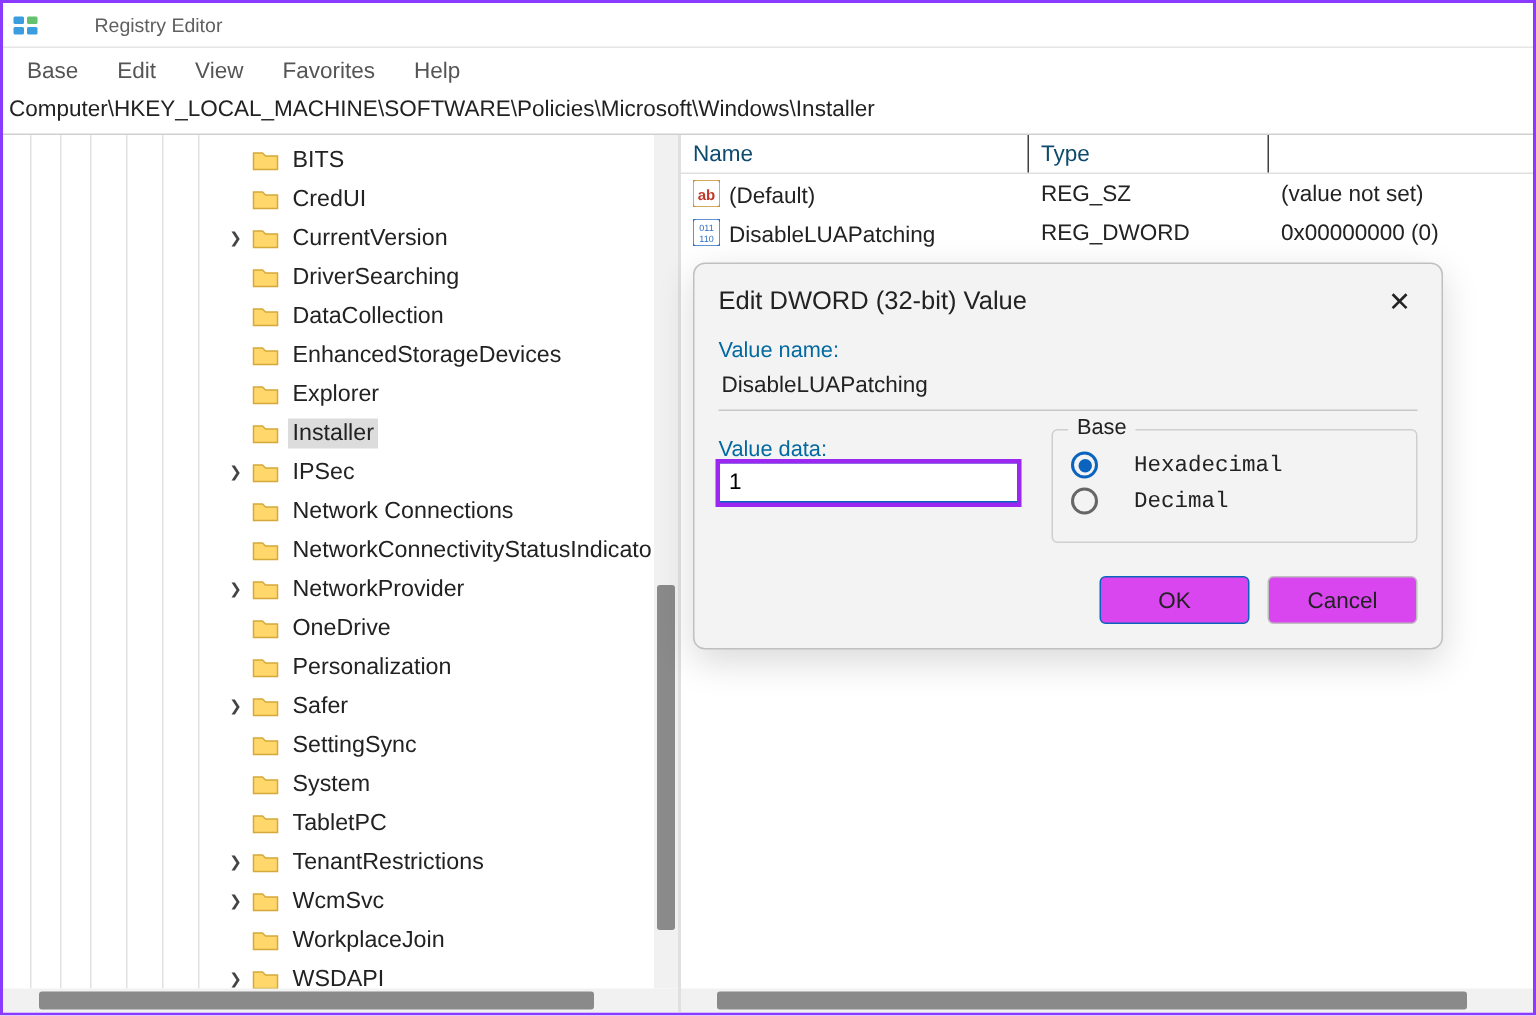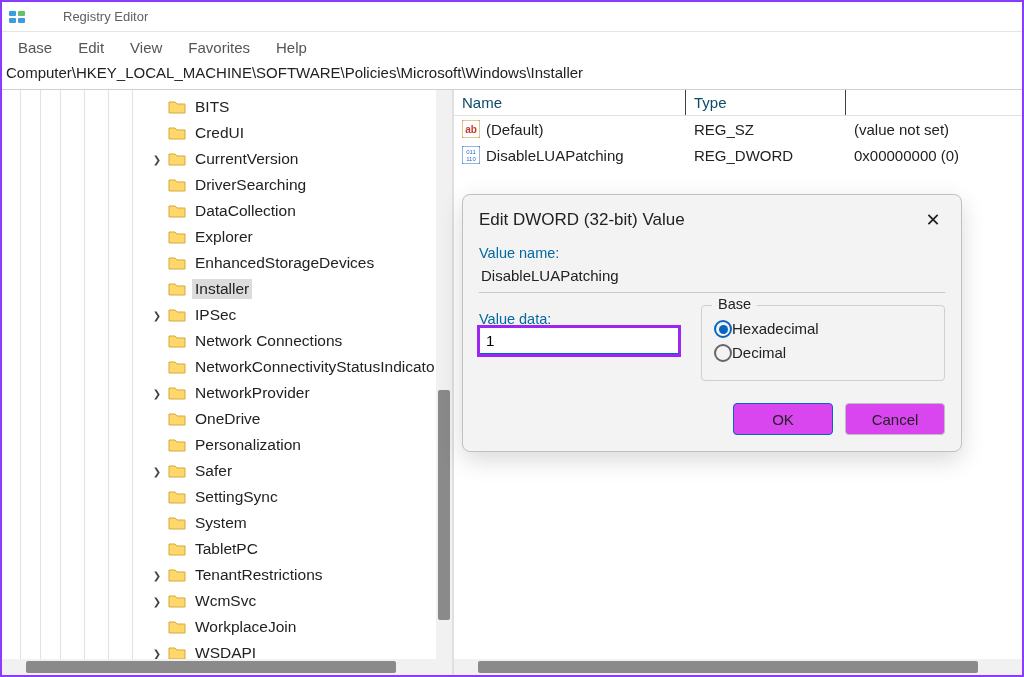--- a/index.html
+++ b/index.html
@@ -28,34 +28,34 @@
 
   
   .list-header { display:flex; height:26px; align-items:center; border-bottom:1px solid #e0e0e0; }
   .list-header .col { padding:0 8px; font-size:15px; color:#0c4a6e; border-right:1px solid #404040; height:100%; display:flex; align-items:center;}
   .col-name{width:232px;} .col-type{width:160px;} .col-data{flex:1;}
   .list-row { display:flex; height:26px; align-items:center; font-size:15px; }
   .list-row .cell { padding:0 8px; overflow:hidden; text-overflow:ellipsis; white-space:nowrap; }
   .val-icon { width:18px; height:18px; margin-right:6px; display:inline-block; vertical-align:-3px; }
 
   
-  .dialog { position:absolute; left:460px; top:192px; width:500px; background:#f3f3f3; border:1px solid #c0c0c0; border-radius:8px; box-shadow:0 8px 24px rgba(0,0,0,.15); }
+  .dialog { position:absolute; left:460px; top:173px; width:500px; background:#f3f3f3; border:1px solid #c0c0c0; border-radius:8px; box-shadow:0 8px 24px rgba(0,0,0,.15); }
   .dlg-title { padding:14px 16px 8px 16px; font-size:17px; display:flex; align-items:center; }
   .dlg-close { margin-left:auto; font-size:18px; color:#222; width:24px; text-align:center; }
   .dlg-body { padding:0 16px 8px 16px; }
   .field-lbl { font-size:14.5px; color:#0369a1; margin-top:6px; }
   .ro-value { font-size:15px; padding:6px 2px 8px 2px; border-bottom:1px solid #c7c7c7; }
   .vd-row { display:flex; gap:22px; margin-top:12px; }
   .vd-left { flex:0 0 200px; }
   .vd-right { flex:1; }
   .text-input { width:100%; height:28px; border:1px solid #0a64bf; border-bottom:2px solid #0a64bf; background:#fff; padding:2px 6px; font-size:15px; }
   .vd-highlight { outline:3px solid #9c27f0; outline-offset:-1px; }
   .fieldset { border:1px solid #cfcfcf; border-radius:4px; padding:8px 12px 12px 12px; position:relative; }
   .legend { position:absolute; top:-10px; left:10px; background:#f3f3f3; padding:0 6px; font-size:14.5px;}
-  .radio-row { display:flex; align-items:flex-start; gap:0; margin:6px 0; font-size:15px; position:relative;}
+  .radio-row { display:flex; align-items:flex-end; gap:24px; margin:6px 0; font-size:15px; position:relative;font-family:Liberation Mono, monospace;}
   .radio { width:18px; height:18px; border:2px solid #666; border-radius:50%; display:inline-flex; align-items:center; justify-content:center; }
   .radio.sel { border-color:#0a64bf; }
   .radio.sel::after { content:""; width:9px; height:9px; background:#0a64bf; border-radius:50%; }
   .btn-row { display:flex; justify-content:flex-end; gap:12px; padding:14px 16px 16px 16px; }
   .btn { min-width:100px; height:32px; border:1px solid #bfbfbf; background:#d946ef; border-radius:4px; font-size:15px; display:inline-flex; align-items:center; justify-content:center;}
   .btn.primary { border-color:#0a64bf; }
 
   
   .hscroll { position:absolute; left:0; right:0; bottom:0; height:16px; background:#f1f1f1; }
   .hscroll .thumb { position:absolute; top:2px; height:12px; background:#8a8a8a; border-radius:2px; }
@@ -138,29 +138,29 @@
                 <path d="M1 3 L7 3 L9 5 L17 5 L17 14 L1 14 Z" fill="#ffd76a" stroke="#d4a93a"></path>
               </svg></span>
             <span class="label">DataCollection</span>
           </div>
           <div class="tree-row">
             <span class="indent" style="width:148px"></span>
             <span class="expander empty"></span>
             <span class="folder-icon"><svg viewBox="0 0 18 16">
                 <path d="M1 3 L7 3 L9 5 L17 5 L17 14 L1 14 Z" fill="#ffd76a" stroke="#d4a93a"></path>
               </svg></span>
+            <span class="label">EnhancedStorageDevices</span>
+          </div>
+          <div class="tree-row">
+            <span class="indent" style="width:148px"></span>
+            <span class="expander empty"></span>
+            <span class="folder-icon"><svg viewBox="0 0 18 16">
+                <path d="M1 3 L7 3 L9 5 L17 5 L17 14 L1 14 Z" fill="#ffd76a" stroke="#d4a93a"></path>
+              </svg></span>
             <span class="label">Explorer</span>
-          </div>
-          <div class="tree-row">
-            <span class="indent" style="width:148px"></span>
-            <span class="expander empty"></span>
-            <span class="folder-icon"><svg viewBox="0 0 18 16">
-                <path d="M1 3 L7 3 L9 5 L17 5 L17 14 L1 14 Z" fill="#ffd76a" stroke="#d4a93a"></path>
-              </svg></span>
-            <span class="label">EnhancedStorageDevices</span>
           </div>
           <div class="tree-row selected">
             <span class="indent" style="width:148px"></span>
             <span class="expander empty"></span>
             <span class="folder-icon"><svg viewBox="0 0 18 16">
                 <path d="M1 3 L7 3 L9 5 L17 5 L17 14 L1 14 Z" fill="#ffd76a" stroke="#d4a93a"></path>
               </svg></span>
             <span class="label">Installer</span>
           </div>
           <div class="tree-row">

